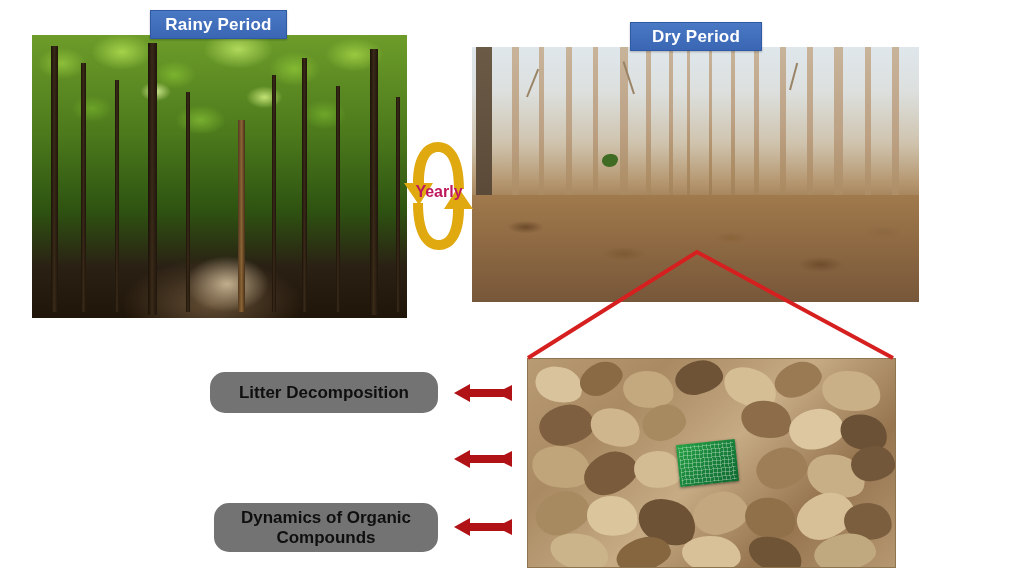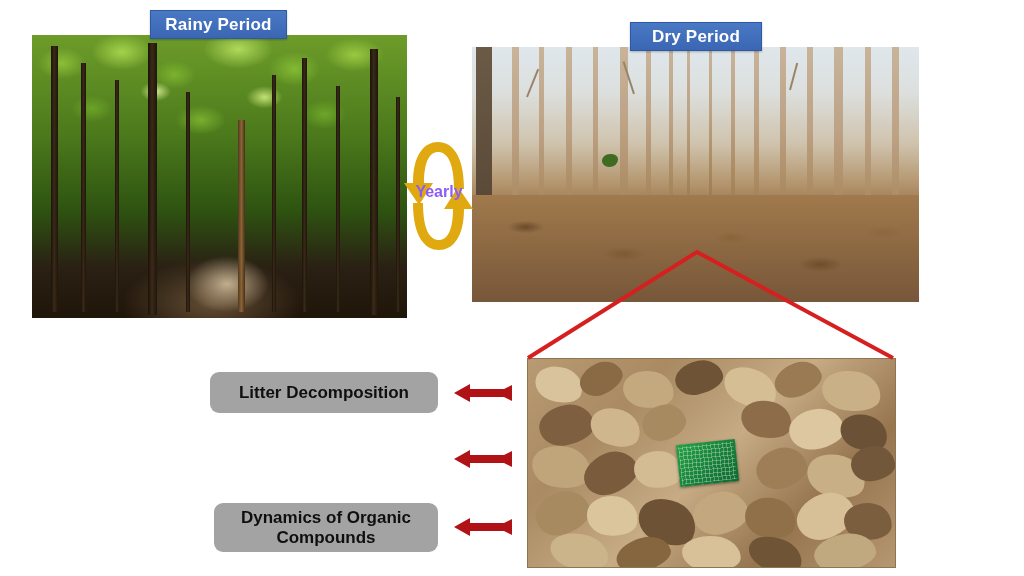--- a/index.html
+++ b/index.html
@@ -91,31 +91,31 @@
     background-image:
       repeating-linear-gradient(0deg,rgba(255,255,255,.28) 0 1px,transparent 1px 4px),
       repeating-linear-gradient(90deg,rgba(255,255,255,.28) 0 1px,transparent 1px 4px);
   }
 
   
   #cycle{position:absolute;left:402px;top:133px;width:74px;height:125px;z-index:5;}
   #cycle svg{display:block;}
   .cycle-label{
     position:absolute;left:0;top:50px;width:74px;
-    text-align:center;font-size:16px;font-weight:bold;color:#8b5cf6;
+    text-align:center;font-size:16px;font-weight:bold;color:#be185d;
   }
 
   
   #callout{position:absolute;left:0;top:0;width:1024px;height:576px;z-index:4;pointer-events:none;}
 
   
   .ybox{
     position:absolute;
-    background:#a3a3a3;
-    border-radius:9px;
+    background:#737373;
+    border-radius:15px;
     color:#0f0f0f;
     font-weight:bold;
     font-size:17px;
     line-height:1.16;
     text-align:center;
     display:flex;align-items:center;justify-content:center;
     padding:0 10px;
     box-sizing:border-box;
     z-index:5;
   }

